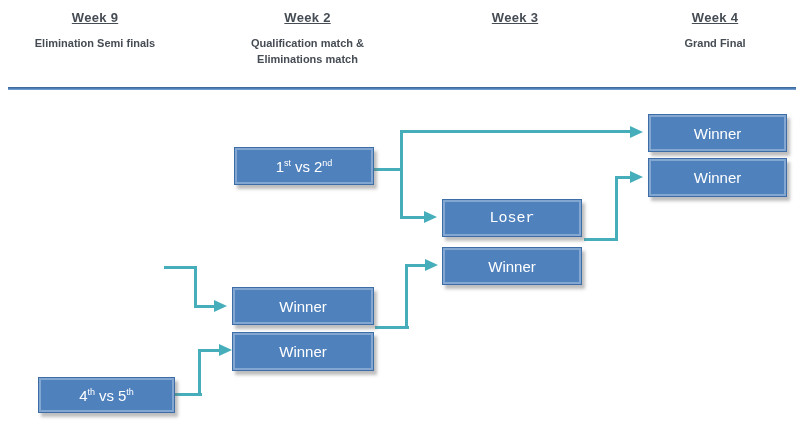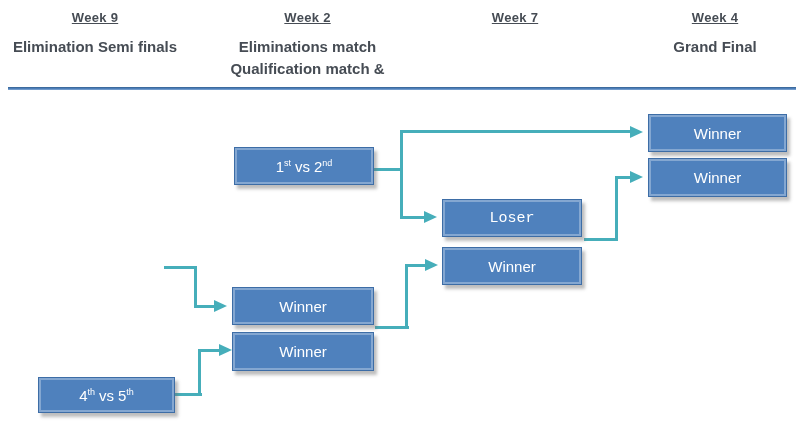--- a/index.html
+++ b/index.html
@@ -14,21 +14,21 @@
   #stage{
     position:relative;width:800px;height:428px;background:#ffffff;overflow:hidden;
     font-family:"Liberation Sans","DejaVu Sans",sans-serif;
   }
   
   .week-col{position:absolute;top:8px;text-align:center;color:var(--header-text);}
   .week-title{
     display:inline-block;font-size:13px;font-weight:700;
     text-decoration:underline;letter-spacing:0.3px;margin-bottom:11px;
   }
-  .week-sub{font-size:15px;font-weight:700;line-height:1.45;}
+  .week-sub{font-size:11px;font-weight:700;line-height:1.45;}
   .divider{
     position:absolute;left:8px;top:87px;width:788px;height:3px;
     background:linear-gradient(#35618f,var(--divider) 55%,#87abd3);
   }
   
   .box{
     position:absolute;display:flex;align-items:center;justify-content:center;
     background:var(--box-fill);
     border:1px solid var(--box-border);
     box-shadow:inset 0 0 0 2px rgba(255,255,255,0.30), 3px 4px 3px rgba(110,110,110,0.45);
@@ -48,25 +48,25 @@
 <body>
 
 <div id="stage">
 
   <div class="week-col" style="left:5px;width:180px;">
     <div class="week-title">Week 9</div>
     <div class="week-sub">Elimination Semi finals</div>
   </div>
   <div class="week-col" style="left:195px;width:225px;">
     <div class="week-title">Week 2</div>
+    <div class="week-sub">Qualification match &amp;</div>
     <div class="week-sub">Eliminations match</div>
-    <div class="week-sub">Qualification match &amp;</div>
   </div>
   <div class="week-col" style="left:420px;width:190px;">
-    <div class="week-title">Week 7</div>
+    <div class="week-title">Week 3</div>
   </div>
   <div class="week-col" style="left:620px;width:190px;">
     <div class="week-title">Week 4</div>
     <div class="week-sub">Grand Final</div>
   </div>
 
   <div class="divider"></div>
 
   <div class="line" style="left:371px;top:168px;width:31px;height:3px;"></div>
   <div class="line" style="left:400px;top:130px;width:3px;height:89px;"></div>

